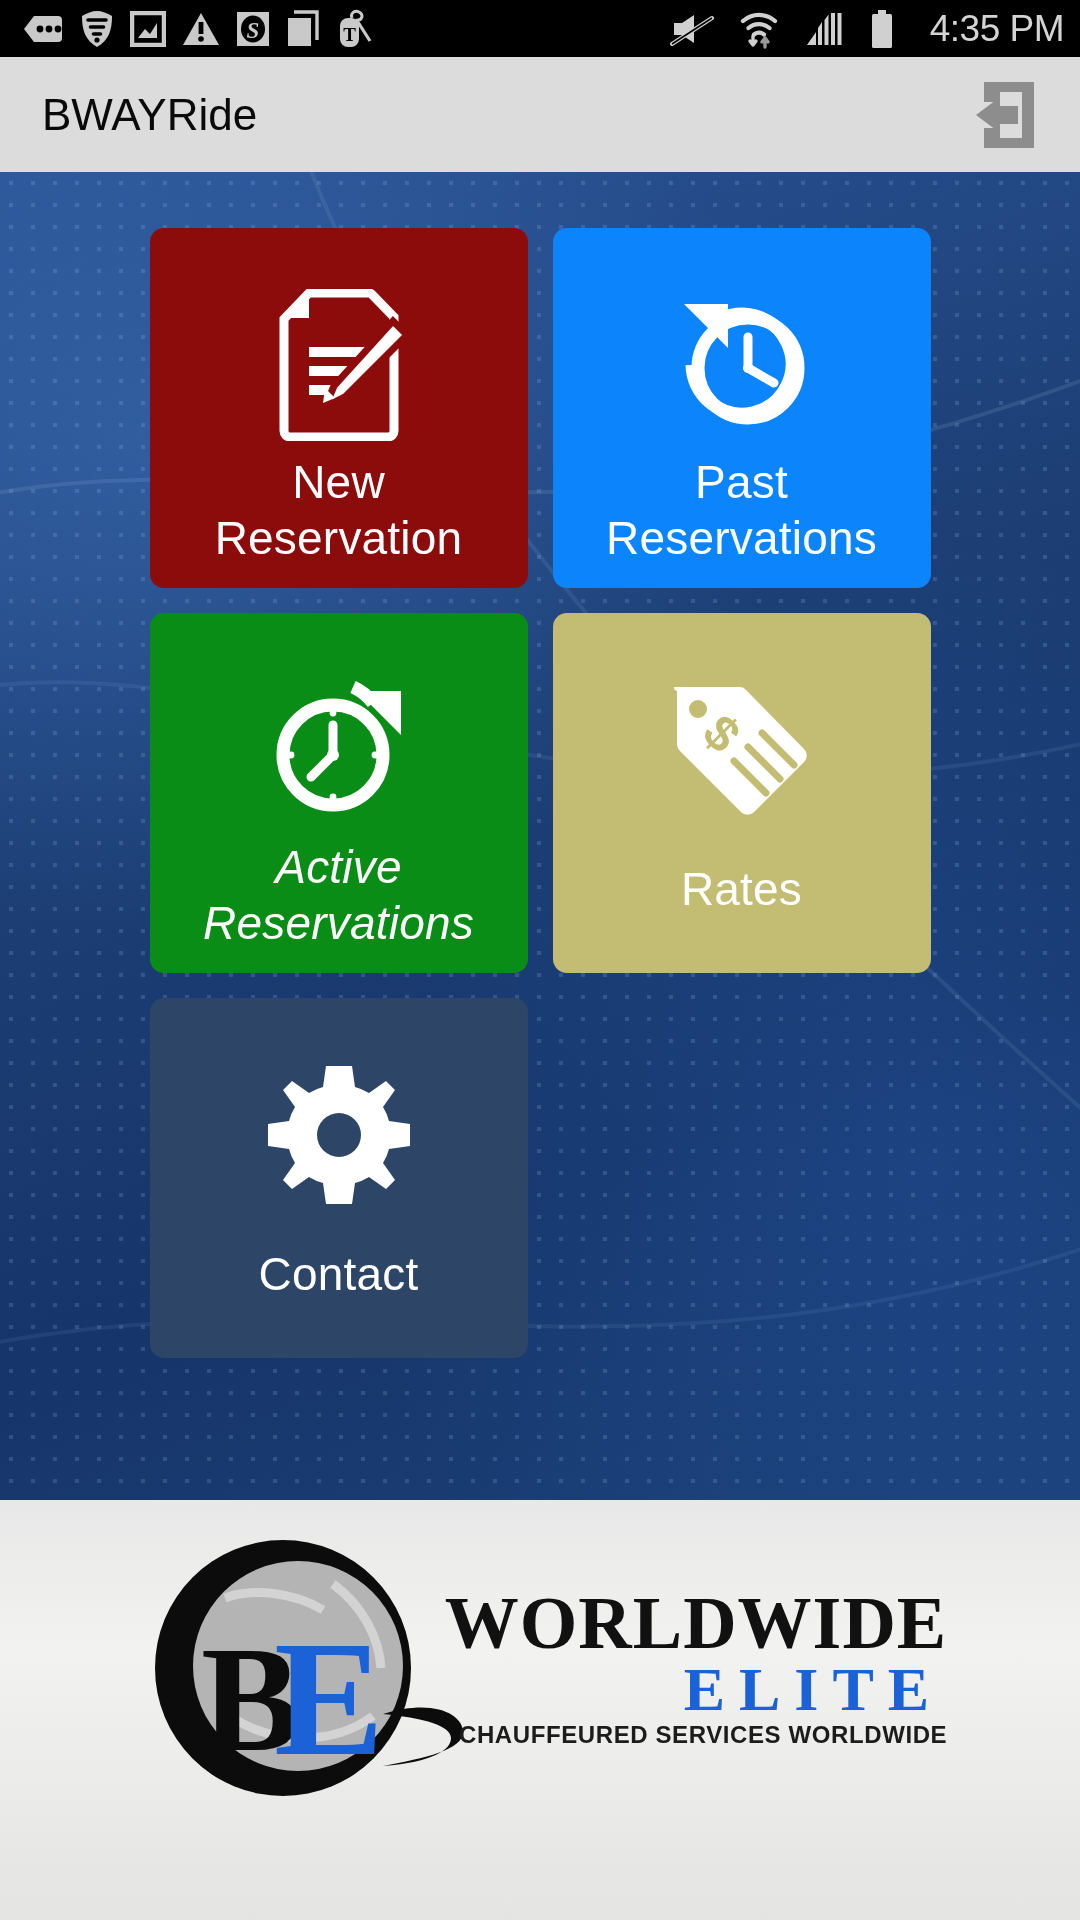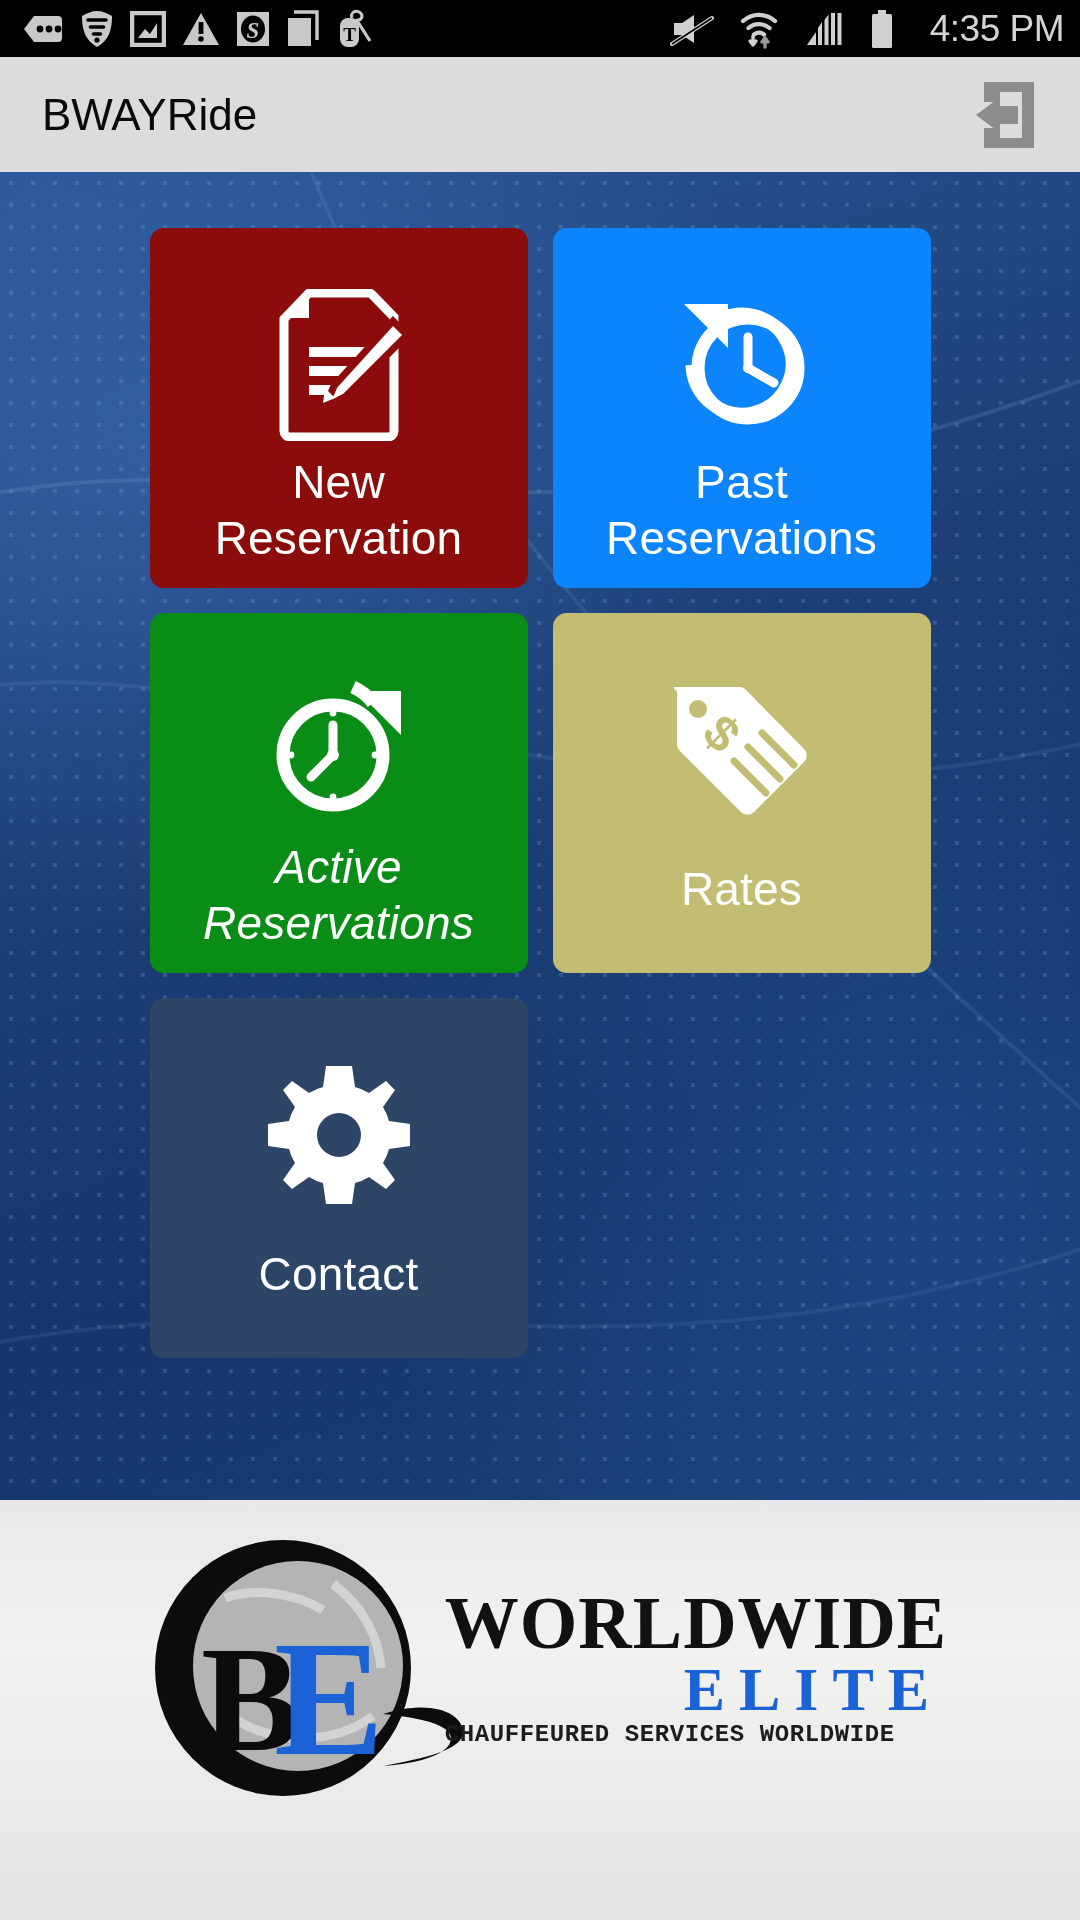--- a/index.html
+++ b/index.html
@@ -113,24 +113,24 @@
     font-size: 74px; font-weight: 700; color: #111;
     letter-spacing: 1px; line-height: 0.95;
   }
   .logo-elite {
     font-family: "Liberation Serif", serif;
     font-size: 62px; font-weight: 700; color: #1a62d6;
     letter-spacing: 14px; line-height: 1.0;
     text-align: right; padding-right: 4px;
   }
   .logo-tagline {
-    font-family: Liberation Mono, monospace;
+    font-family: Liberation Sans, sans-serif;
     font-size: 24px; font-weight: 700; color: #1c1c1c;
     letter-spacing: 0.6px; line-height: 1.1;
-    margin-top: 2px;
+    text-align: right; margin-top: 2px;
   }
 </style>
 </head>
 <body>
 
 <div class="statusbar">
   <div class="sb-left">
 
     <svg class="sbicon" width="42" height="34" viewBox="0 0 42 34">
       <path d="M2 17 L12 4 H36 A4 4 0 0 1 40 8 V26 A4 4 0 0 1 36 30 H12 Z" fill="#c9c9c9"></path>

